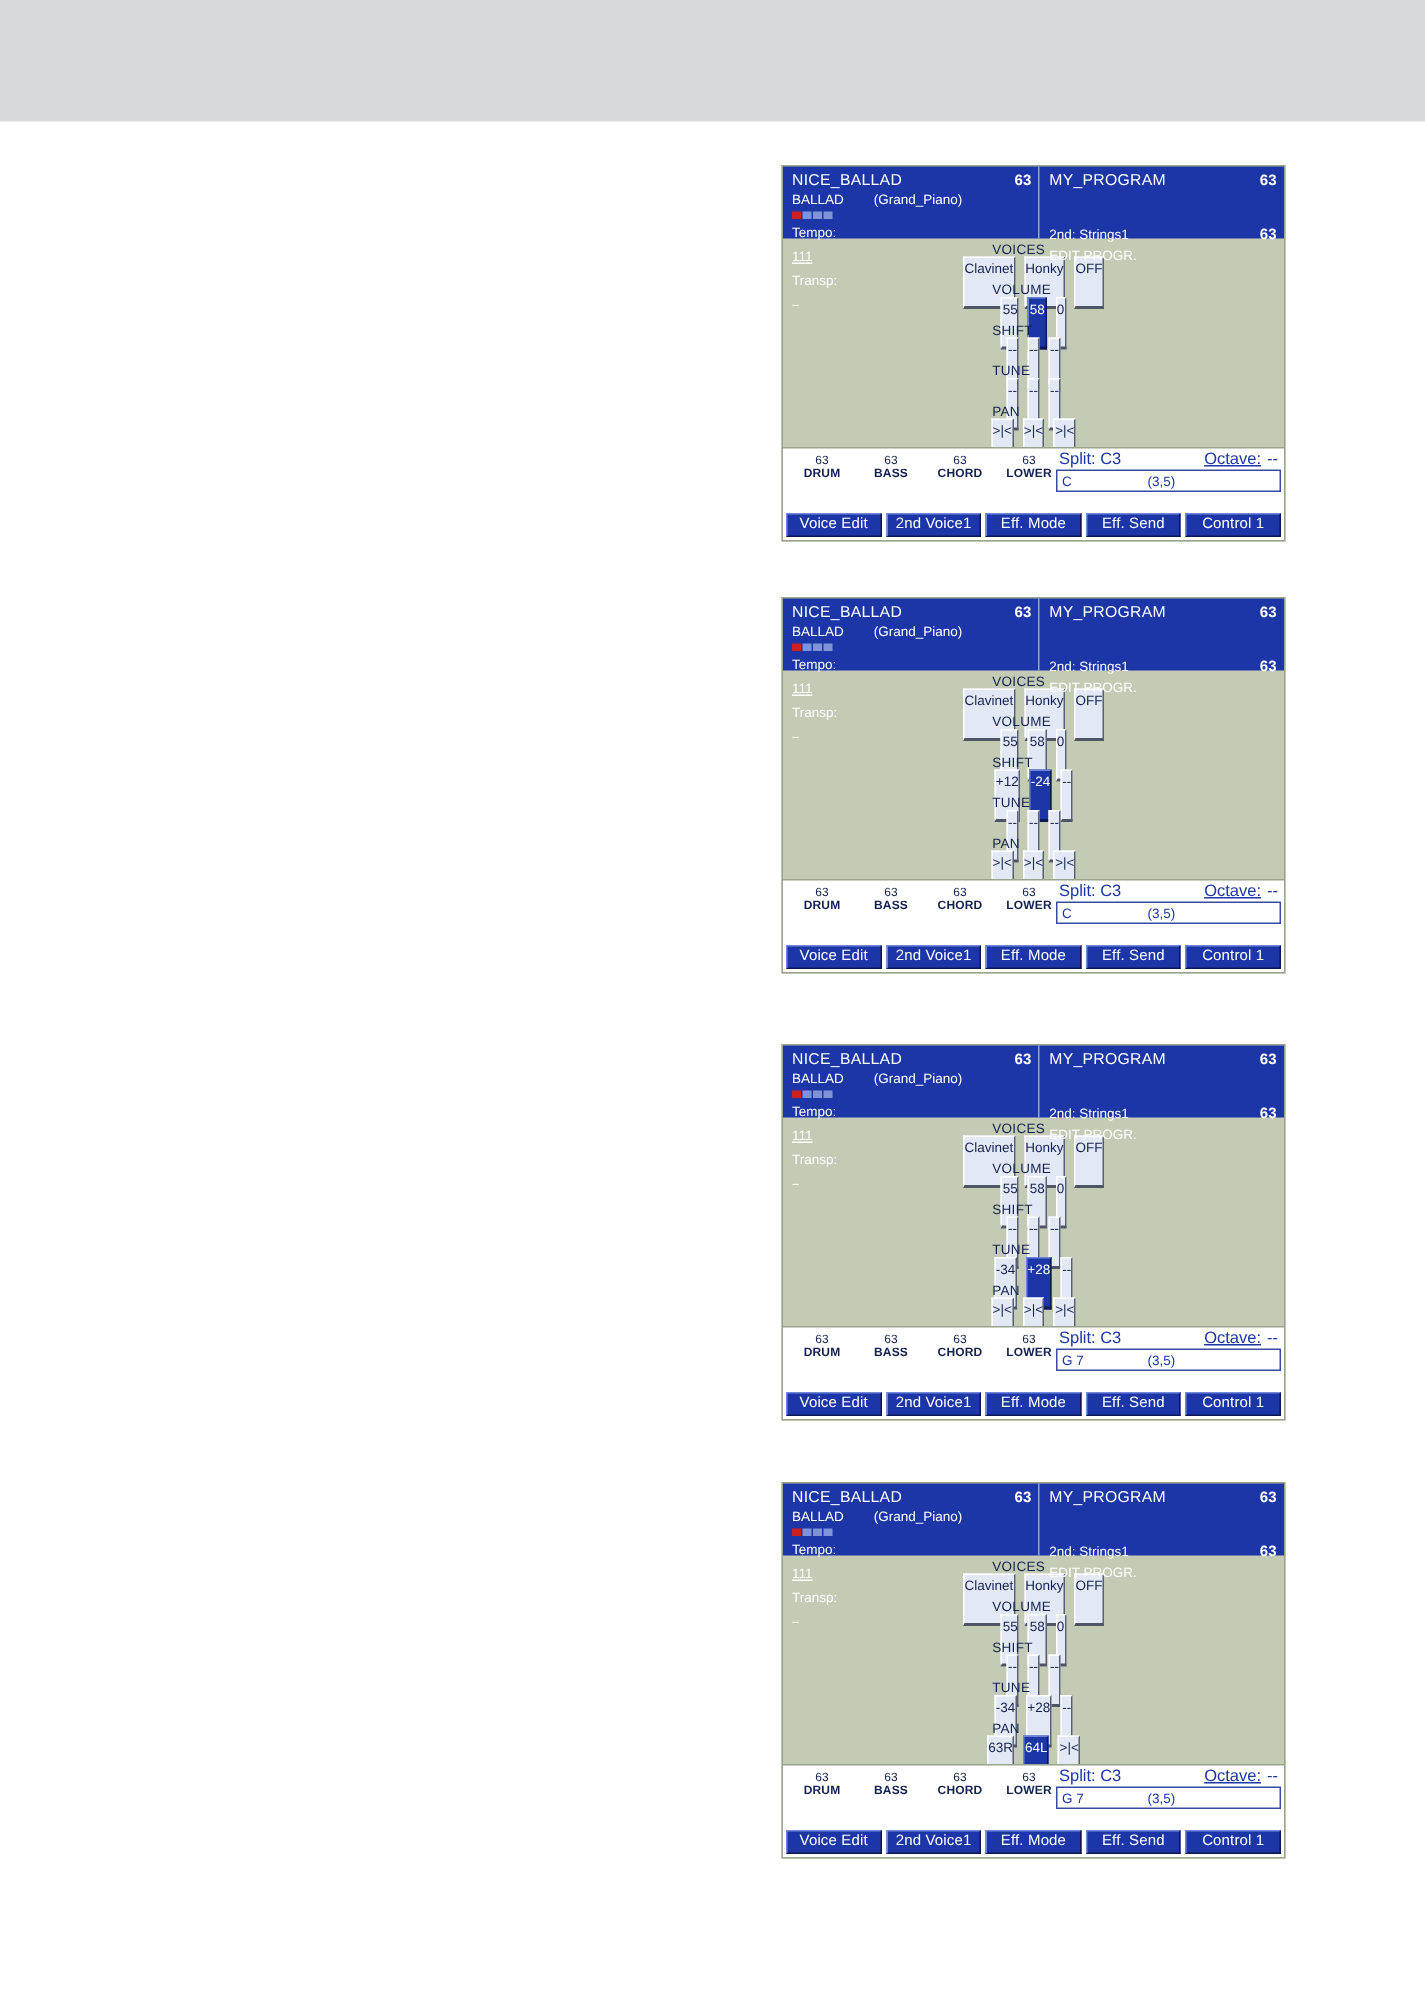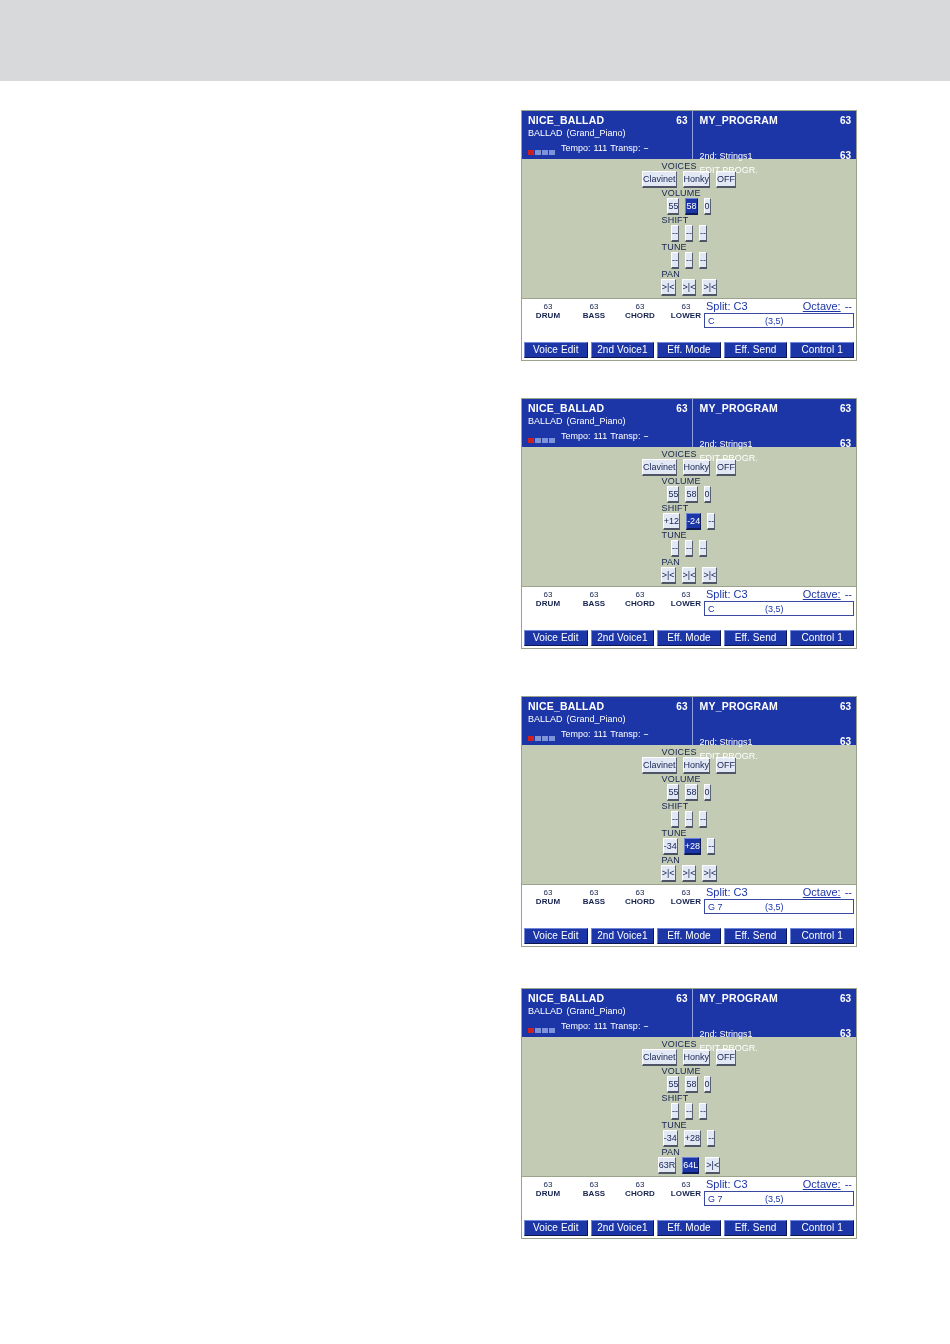--- a/index.html
+++ b/index.html
@@ -37,49 +37,49 @@
   .lcd-head-col {
     position: relative;
     padding: 3px 5px 0 6px;
     height: 48px;
   }
   .lcd-head-left { width: 172px; border-right: 1px solid #8fa0e0; }
   .lcd-head-right { width: 163px; }
   .hrow { display: flex; align-items: baseline; line-height: 13px; height: 13px; white-space: nowrap; }
   .hrow.r2 { height: 14px; }
   .hrow.r3 { height: 14px; }
-  .hname { font-weight: bold; font-size: 10.5px; letter-spacing: .2px; }
+  .hname { font-weight: normal; font-size: 10.5px; letter-spacing: .2px; }
   .hnum { margin-left: auto; font-weight: bold; font-size: 10px; }
   .hsub-a { font-size: 9px; }
-  .hsub-b { font-size: 9px; margin-left: 4px; }
+  .hsub-b { font-size: 9px; margin-left: 20px; }
   .hsub-c { font-size: 9px; margin-top: 23px; }
-  .tempo-line { display: flex; align-items: flex-end; gap: 3px; font-size: 9px; }
+  .tempo-line { display: flex; align-items: flex-start; gap: 3px; font-size: 9px; flex-direction: column; }
   .beat-dots { display: flex; gap: 1px; margin-right: 3px; }
   .beat-dots i {
     display: block; width: 6px; height: 5px; background: #7f93d8;
   }
   .beat-dots i.on { background: #cf2020; }
-  .tnum { }
+  .tnum { text-decoration: underline; }
   .dash { letter-spacing: -1px; }
 
   
   .lcd-body { padding: 2px 3px 0 3px; }
   .prow {
     display: flex; align-items: center;
     height: 27px;
     flex-direction: column;
   }
   .plabel {
     width: 61px; font-size: 9px; color: #14224f;
     padding-left: 3px; letter-spacing: .2px;
   }
   .cells { display: flex; flex: 1; gap: 6px; }
   .cell {
     flex: 1;
-    height: 17px;
+    height: 35px;
     line-height: 15px;
     text-align: center;
     font-size: 9px;
     background: #e3e8f5;
     color: #14224f;
     border-top: 1px solid #ffffff;
     border-left: 1px solid #ffffff;
     border-right: 1px solid #59606f;
     border-bottom: 2px solid #4e5564;
   }

